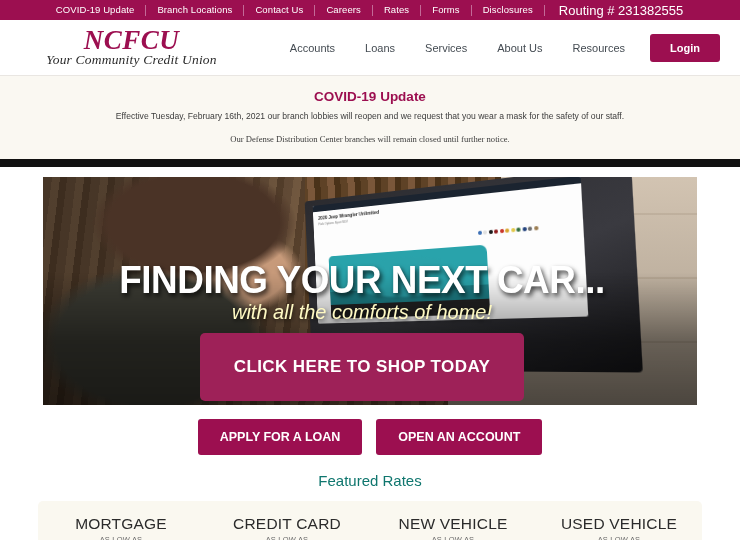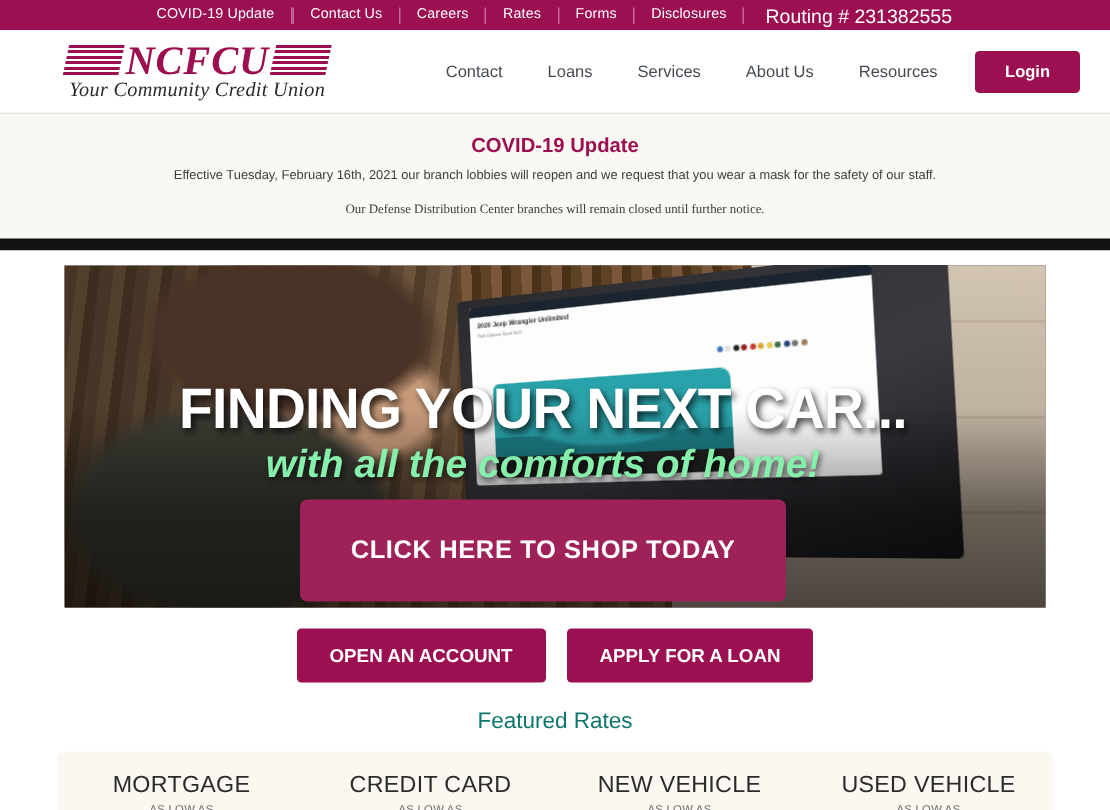--- a/index.html
+++ b/index.html
@@ -43,21 +43,21 @@
   
   .header {
     height: 56px;
     background: #ffffff;
     display: flex;
     align-items: center;
     padding: 0 20px 0 44px;
     border-bottom: 1px solid #e9e6e2;
   }
   .logo { display: flex; flex-direction: column; align-items: center; width: 175px; }
-  .logo-top { display: flex; align-items: center; justify-content: center; width: 100%; height: 26px; }
+  .logo-top { display: flex; align-items: center; justify-content: center; width: 100%; height: 26px; flex-direction: column; }
   .stripes {
     width: 38px; height: 20px;
     background: repeating-linear-gradient(
       to bottom,
       #9c0f50 0px, #9c0f50 2px,
       #ffffff 2px, #ffffff 3.6px);
     transform: skewX(-12deg);
   }
   .stripes.left { margin-right: 3px; }
   .stripes.right { margin-left: 3px; }
@@ -211,23 +211,23 @@
   .hero-h1 {
     color: #ffffff;
     font-size: 38px;
     font-weight: bold;
     letter-spacing: -.5px;
     line-height: 1;
     text-shadow: 2px 3px 5px rgba(0,0,0,.75);
     transform: scaleX(.97);
   }
   .hero-h2 {
-    color: #86efac;
-    font-size: 26px;
-    font-weight: bold;
+    color: #fef9c3;
+    font-size: 20px;
+    font-weight: normal;
     font-style: italic;
     line-height: 1.25;
     text-shadow: 1px 2px 4px rgba(0,0,0,.7);
     margin-top: 1px;
   }
   .hero-cta {
     display: inline-block;
     background: #9e2158;
     color: #ffffff;
     font-size: 17px;
@@ -288,20 +288,21 @@
     letter-spacing: .2px;
     margin-top: 3px;
   }
 </style>
 </head>
 <body>
 
 <div class="topbar">
   <a href="#">COVID-19 Update</a>
   <span class="sep"></span>
+  <a href="#">Branch Locations</a>
   <span class="sep"></span>
   <a href="#">Contact Us</a>
   <span class="sep"></span>
   <a href="#">Careers</a>
   <span class="sep"></span>
   <a href="#">Rates</a>
   <span class="sep"></span>
   <a href="#">Forms</a>
   <span class="sep"></span>
   <a href="#">Disclosures</a>
@@ -313,21 +314,21 @@
   <div class="logo">
     <div class="logo-top">
       <span class="stripes left"></span>
       <span class="logo-word">NCFCU</span>
       <span class="stripes right"></span>
     </div>
     <div class="logo-tag">Your Community Credit Union</div>
   </div>
 
   <div class="mainnav">
-    <a href="#">Contact</a>
+    <a href="#">Accounts</a>
     <a href="#">Loans</a>
     <a href="#">Services</a>
     <a href="#">About Us</a>
     <a href="#">Resources</a>
     <button class="login-btn">Login</button>
   </div>
 </div>
 
 <div class="notice">
   <h2>COVID-19 Update</h2>
@@ -369,22 +370,22 @@
 
     <div class="hero-copy">
       <div class="hero-h1">FINDING YOUR NEXT CAR...</div>
       <div class="hero-h2">with all the comforts of home!</div>
       <button class="hero-cta">CLICK HERE TO SHOP TODAY</button>
     </div>
   </div>
 </div>
 
 <div class="ctarow">
+  <button class="cta">APPLY FOR A LOAN</button>
   <button class="cta">OPEN AN ACCOUNT</button>
-  <button class="cta">APPLY FOR A LOAN</button>
 </div>
 
 <div class="section-title">Featured Rates</div>
 
 <div class="rates-outer">
   <div class="rates">
     <div class="rate">
       <div class="name">MORTGAGE</div>
       <div class="aslow">AS LOW AS</div>
 

